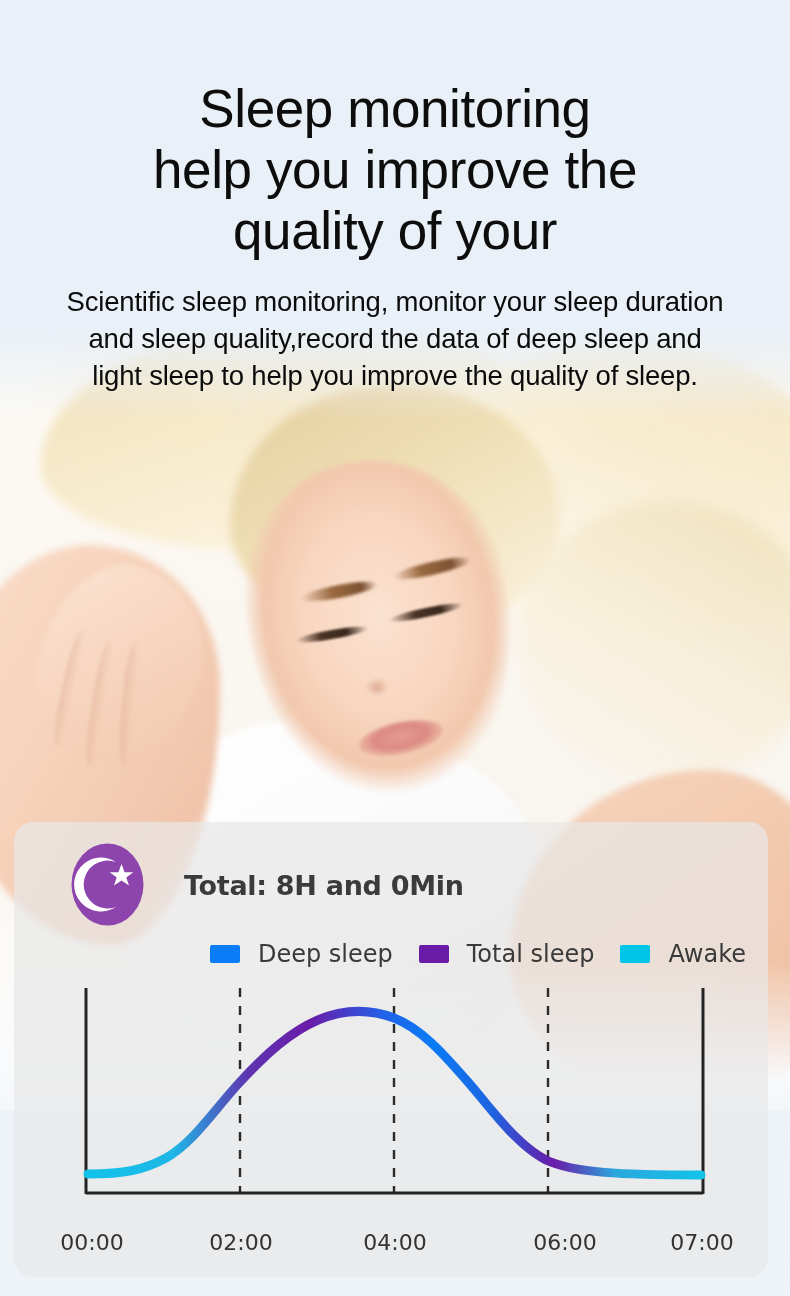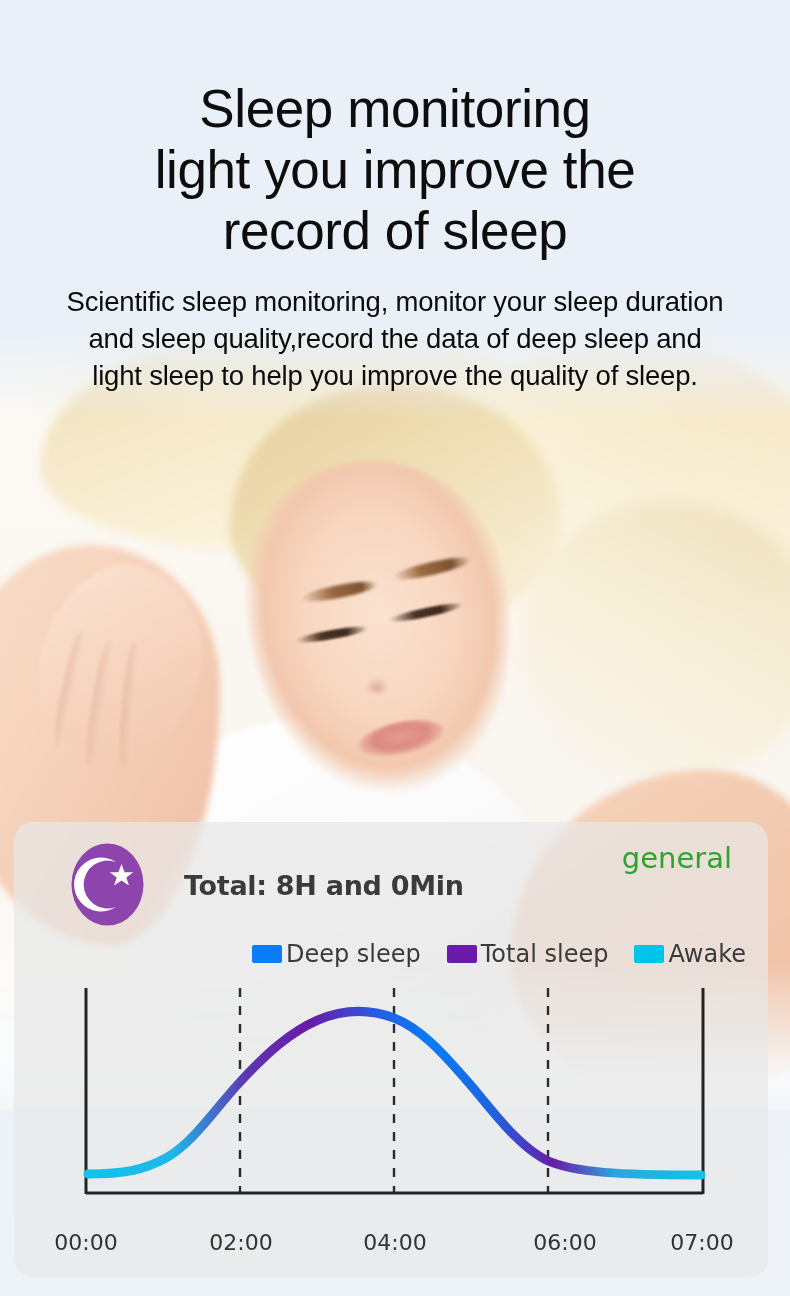--- a/index.html
+++ b/index.html
@@ -262,21 +262,21 @@
     width:754px;
     display:flex;
     justify-content:flex-end;
     align-items:center;
     padding-right:22px;
     gap:26px;
   }
   .legend-item {
     display:flex;
     align-items:center;
-    gap:4px;
+    gap:18px;
   }
   .legend-swatch {
     width:30px; height:18px;
     border-radius:2px;
     display:block;
   }
   .legend-label {
     font-family:"DejaVu Sans", sans-serif;
     font-size:24px;
     color:#3a3a3a;
@@ -331,22 +331,22 @@
     <div class="finger" style="left:92px;  top:310px; width:18px; height:128px; transform:rotate(9deg);"></div>
     <div class="finger" style="left:122px; top:312px; width:18px; height:126px; transform:rotate(5deg);"></div>
     <div class="shoulder"></div>
     <div class="sheet-bottom"></div>
     <div class="photo-fade-top"></div>
   </div>
 
   <div class="header">
     <h1 class="title">
       <span class="title-line">Sleep monitoring</span>
-      <span class="title-line">light you improve the</span>
-      <span class="title-line">record of sleep</span>
+      <span class="title-line">help you improve the</span>
+      <span class="title-line">quality of your</span>
     </h1>
     <p class="subtitle">
       <span class="sub-line">Scientific sleep monitoring, monitor your sleep duration</span>
       <span class="sub-line">and sleep quality,record the data of deep sleep and</span>
       <span class="sub-line">light sleep to help you improve the quality of sleep.</span>
     </p>
   </div>
 
   <div class="sleep-card">
 
@@ -356,21 +356,20 @@
         <svg viewBox="0 0 75 85" xmlns="http://www.w3.org/2000/svg">
           <ellipse cx="37.5" cy="42.5" rx="36" ry="41" fill="#8e44ad"></ellipse>
           <path d="M46 20 A24 24 0 1 0 46 65 A27 27 0 1 1 46 20 Z" fill="#ffffff"></path>
           <polygon fill="#ffffff" points="51.5,22 54.6,30.2 63.3,30.2 56.3,35.4 59,43.6 51.5,38.6 44,43.6 46.7,35.4 39.7,30.2 48.4,30.2"></polygon>
         </svg>
       </div>
 
       <div class="total-text">Total: 8H and 0Min</div>
 
       <div class="quality-block">
-        <div class="quality-value">general</div>
       </div>
     </div>
 
     <div class="legend">
       <div class="legend-item">
         <span class="legend-swatch" style="background:#0a7cf5;"></span>
         <span class="legend-label">Deep sleep</span>
       </div>
       <div class="legend-item">
         <span class="legend-swatch" style="background:#6a1ba8;"></span>
@@ -415,21 +414,21 @@
                  C 110,192 130,188 152,176
                  C 180,160 200,128 226,100
                  C 252,72 276,50 304,38
                  C 330,27 356,27 380,36
                  C 406,46 428,70 454,100
                  C 480,130 502,162 532,178
                  C 560,191 608,193 687,193" fill="none" stroke="url(#sleepGrad)" stroke-width="9" stroke-linecap="round" stroke-linejoin="round"></path>
       </svg>
 
       <div class="x-labels">
-        <span class="x-label" style="left:72px;text-align:center;">00:00</span>
+        <span class="x-label" style="left:78px;text-align:center;">00:00</span>
         <span class="x-label" style="left:227px;">02:00</span>
         <span class="x-label" style="left:381px;">04:00</span>
         <span class="x-label" style="left:551px;">06:00</span>
         <span class="x-label" style="left:688px;">07:00</span>
       </div>
     </div>
 
   </div>
 </div>
 

